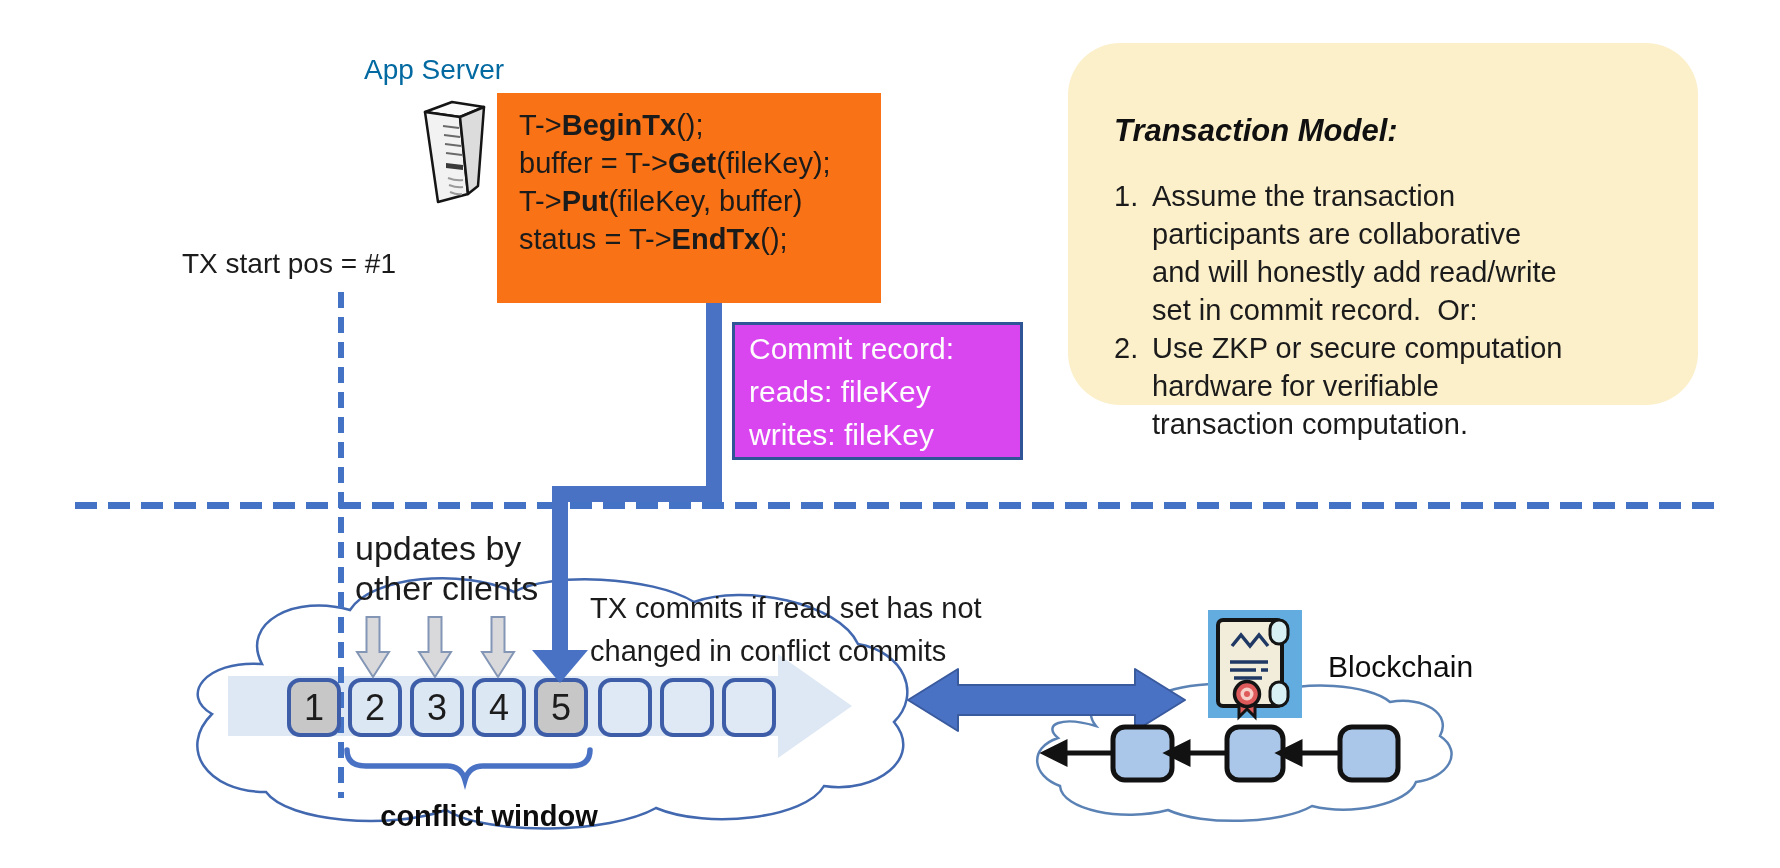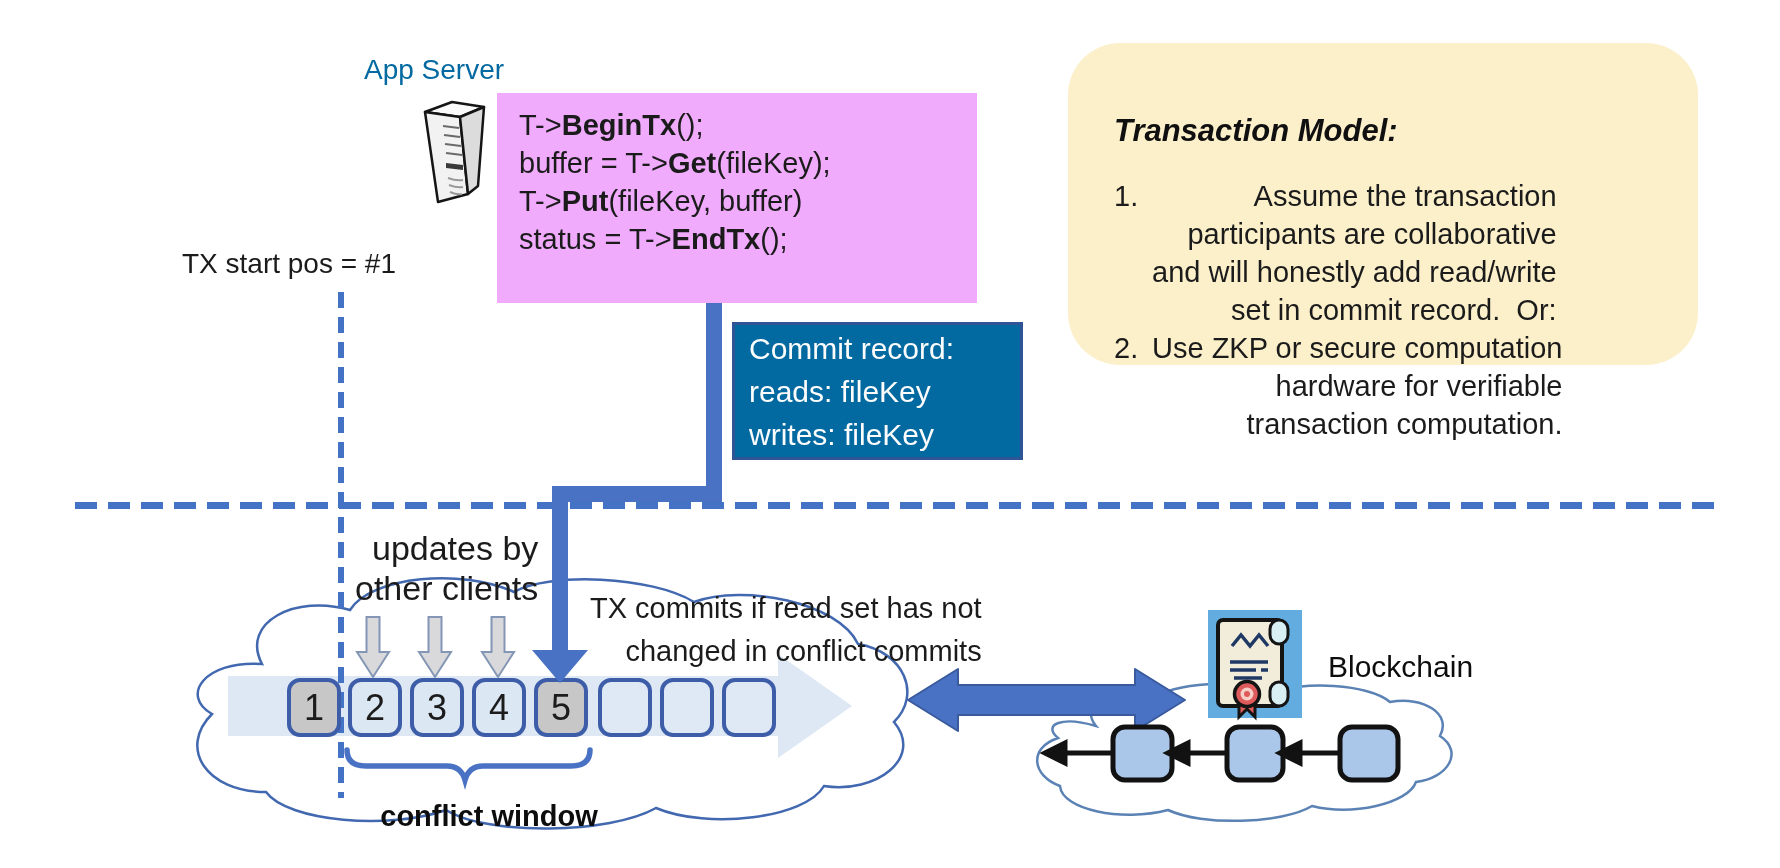--- a/index.html
+++ b/index.html
@@ -4,38 +4,38 @@
 <style>
   html,body{margin:0;padding:0;}
   body{width:1780px;height:868px;position:relative;background:#ffffff;
        font-family:"Liberation Sans",sans-serif;color:#1b1b1b;overflow:hidden;}
   .abs{position:absolute;}
   .z1{z-index:1}.z2{z-index:2}.z3{z-index:3}.z4{z-index:4}.z5{z-index:5}
   svg{position:absolute;left:0;top:0;}
 
   
   #app-server-label{left:364px;top:54px;font-size:28px;font-weight:normal;color:#0369a1;}
-  #code-box{left:497px;top:93px;width:480px;height:210px;background:#f0abfc;}
+  #code-box{left:497px;top:93px;width:384px;height:210px;background:#f97316;}
   #code-box .code-lines{padding:13px 0 0 22px;font-size:29px;line-height:38px;color:#1b1b1b;}
   #code-box b{font-weight:bold;}
   #tx-start-label{left:182px;top:248px;font-size:28px;}
 
-  #commit-box{left:732px;top:322px;width:291px;height:138px;background:#0369a1;
+  #commit-box{left:732px;top:322px;width:291px;height:138px;background:#d946ef;
               border:3px solid #2F5597;box-sizing:border-box;}
   #commit-box div{padding-left:14px;font-size:30px;line-height:43px;color:#FDFDFD;}
   #commit-box .first{padding-top:2px;}
 
-  #yellow-panel{left:1068px;top:43px;width:630px;height:322px;background:#FCF0CB;
+  #yellow-panel{left:1068px;top:43px;width:630px;height:362px;background:#FCF0CB;
                 border-radius:52px;box-sizing:border-box;padding:70px 40px 0 46px;}
   #yellow-panel .ym-title{font-size:31px;font-weight:bold;font-style:italic;color:#101010;
                           line-height:36px;margin-bottom:28px;}
   .ym-item{display:flex;}
   .ym-num{width:38px;flex:none;font-size:29px;line-height:38px;}
   .ym-body{font-size:29px;line-height:38px;}
-  .ym-line{white-space:pre-wrap;text-align:right;}
+  .ym-line{white-space:pre-wrap;}
 
   
   #divider-dashed{left:75px;top:502px;width:1640px;height:7px;
      background:repeating-linear-gradient(90deg,#4472C4 0 22px,transparent 22px 33px);}
   #txstart-dashed{left:338px;top:292px;width:6px;height:506px;
      background:repeating-linear-gradient(180deg,#4472C4 0 16px,transparent 16px 25px);}
 
   
   #updates-label{left:355px;top:528px;font-size:34px;line-height:40px;}
   #txcommits-label{left:590px;top:587px;font-size:29px;line-height:43px;}

